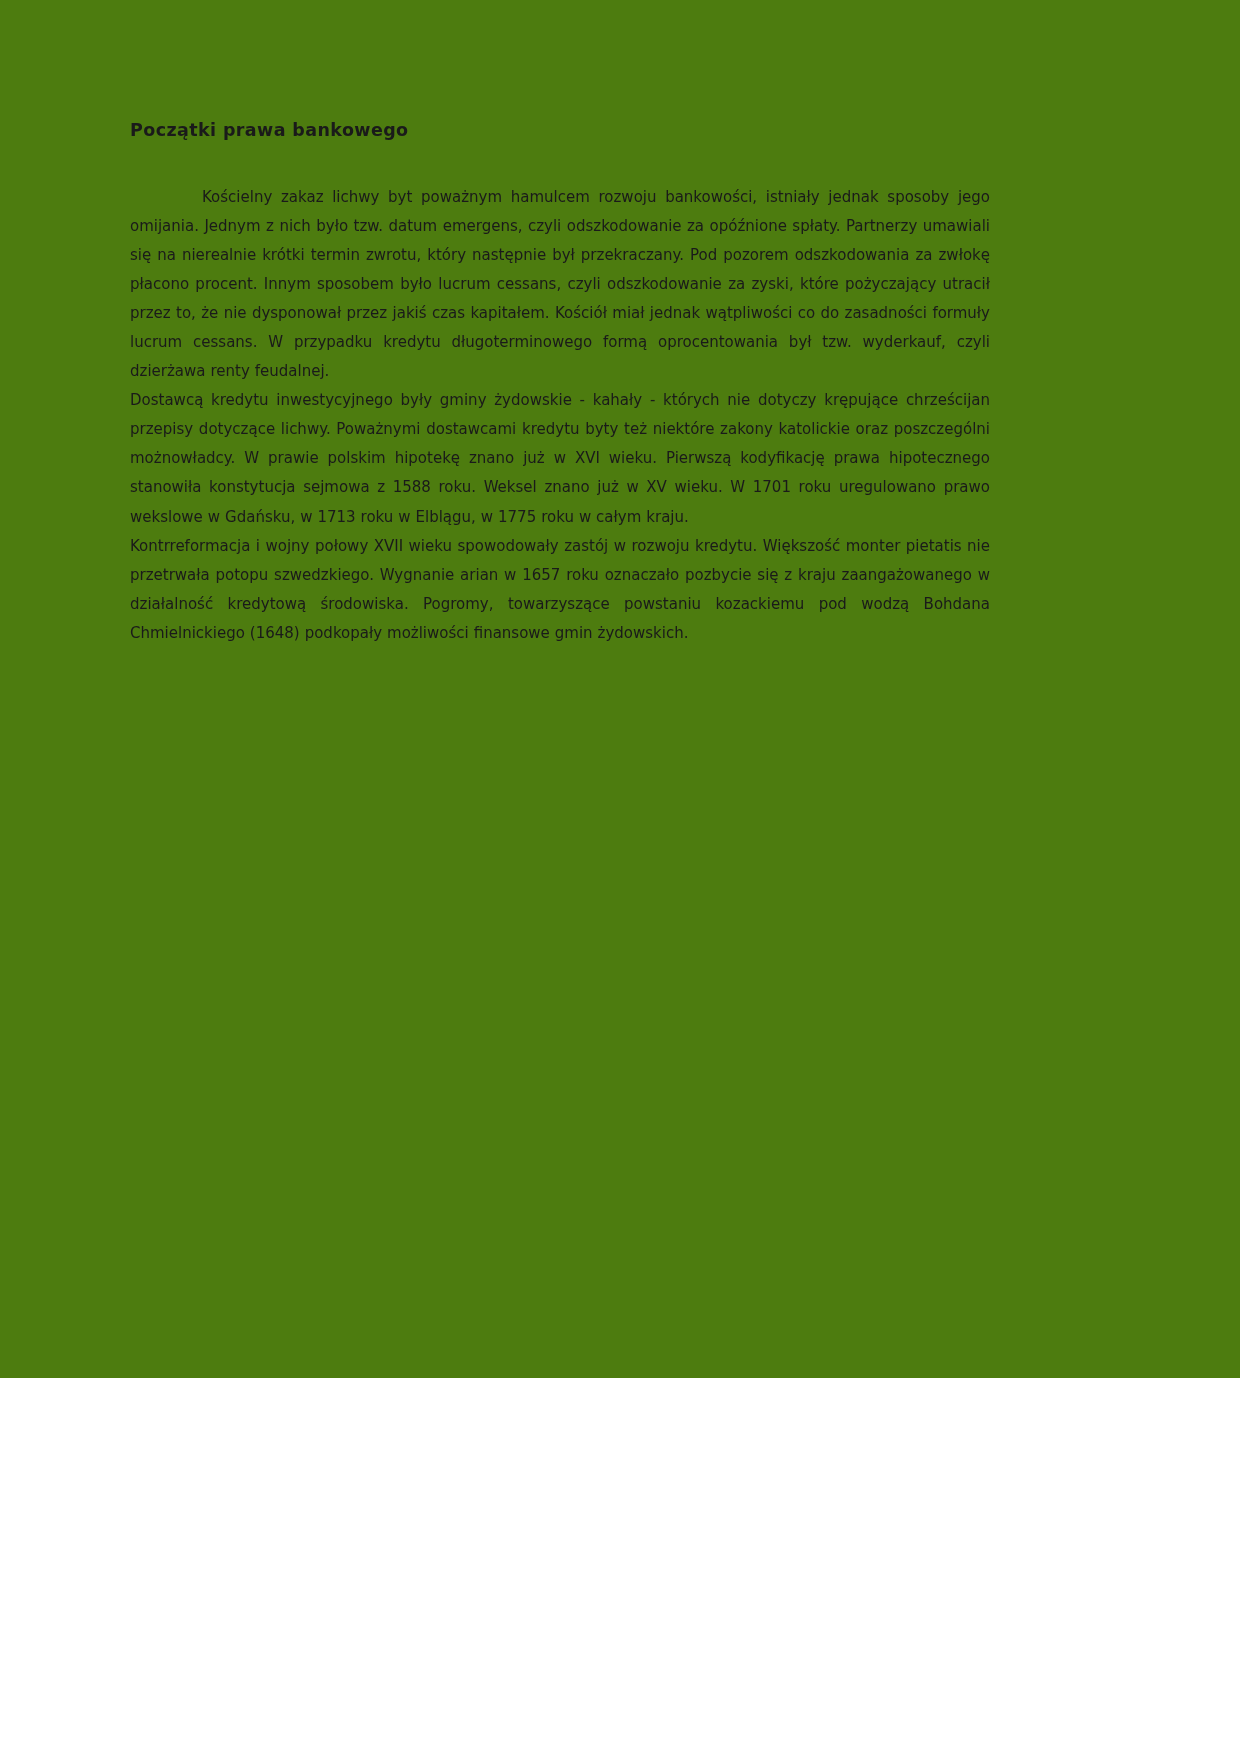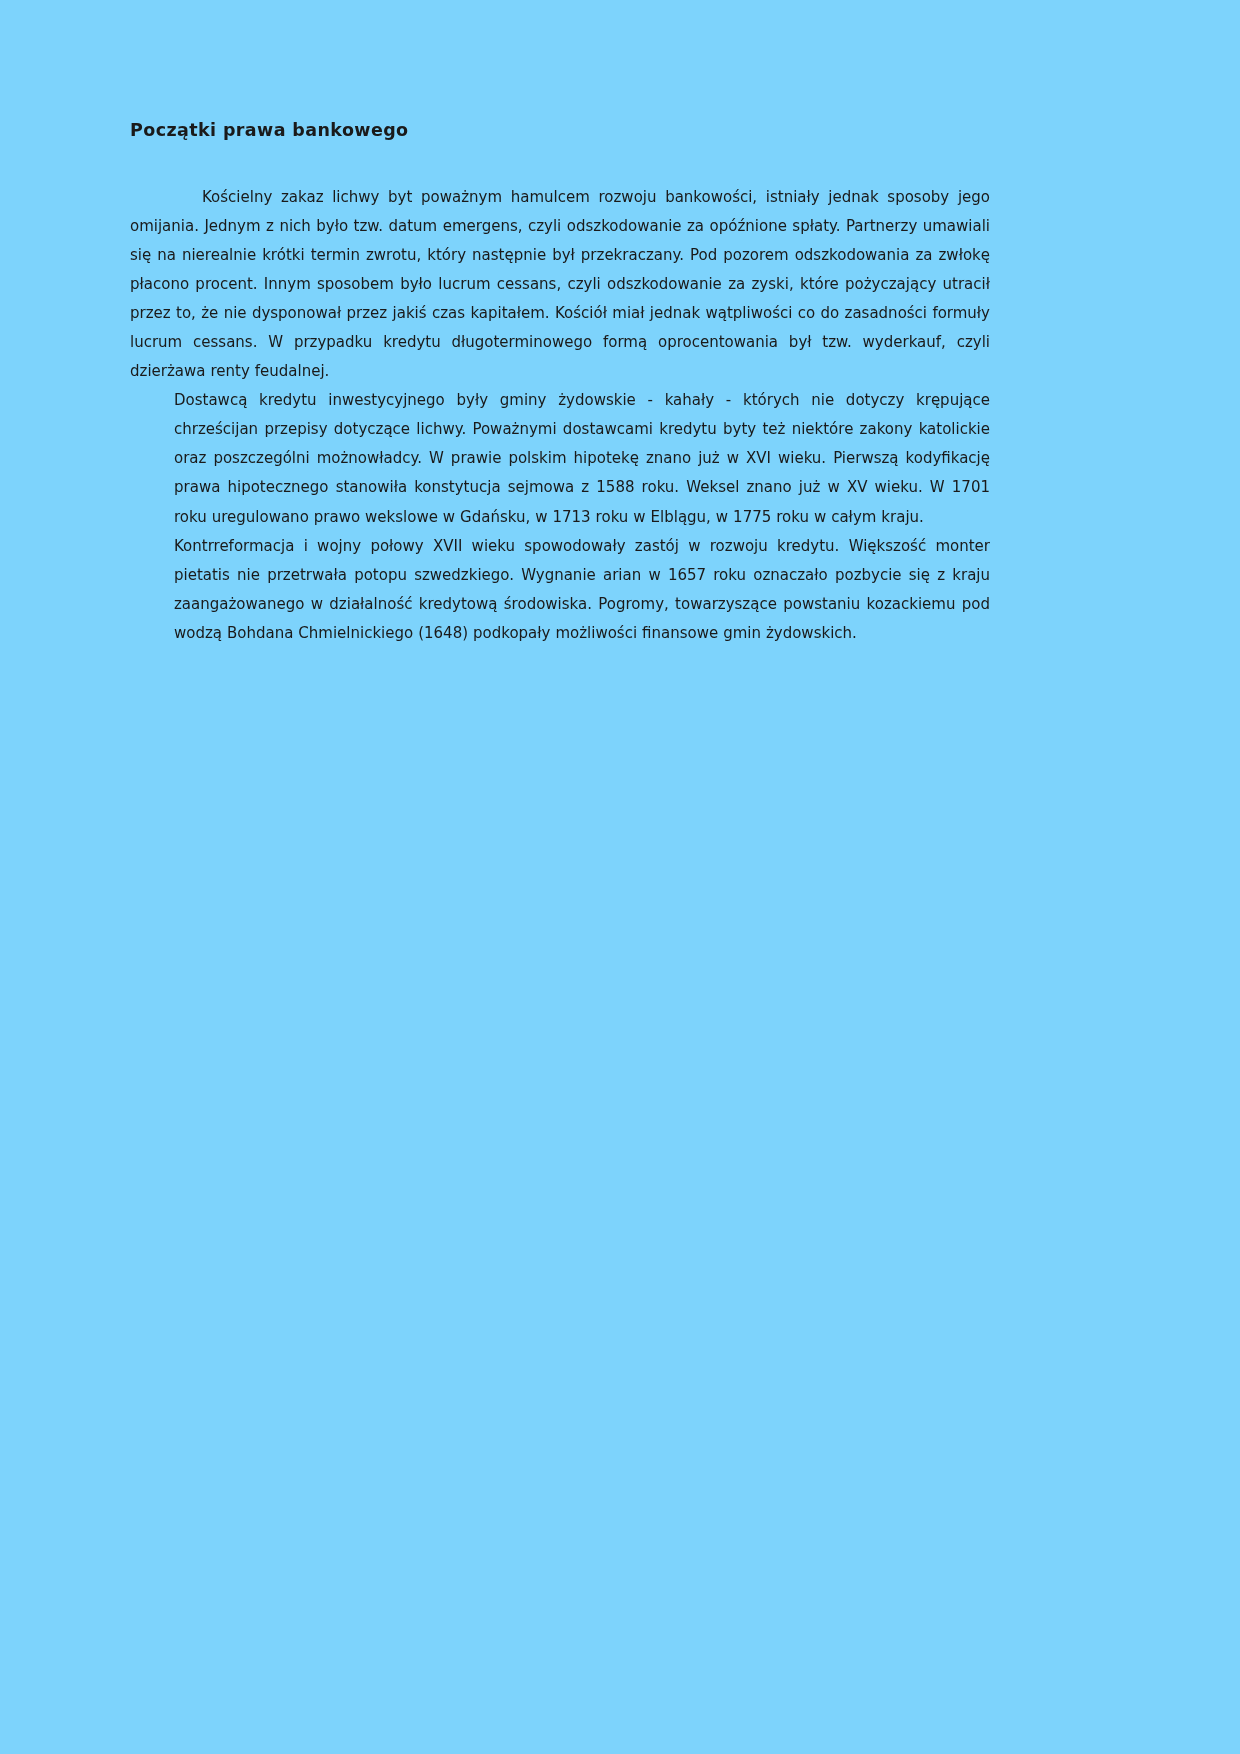--- a/index.html
+++ b/index.html
@@ -3,22 +3,22 @@
 <meta charset="utf-8">
 <style>
   html, body {
     margin: 0;
     padding: 0;
     background: #ffffff;
   }
   .page {
     position: relative;
     width: 1240px;
-    height: 1754px;
-    background: #7dd3fc;
+    height: 1378px;
+    background: #4d7c0f;
     box-sizing: border-box;
     font-family: "DejaVu Sans", sans-serif;
     color: #1a1a1a;
   }
   .content {
     position: absolute;
     left: 130px;
     top: 118px;
     width: 860px;
   }
@@ -34,21 +34,20 @@
     line-height: 1.94;
     text-align: justify;
     margin: 0;
     word-spacing: 0.2px;
   }
   .para.first {
     text-indent: 72px;
   }
   .para + .para {
     margin-top: 0;
-    margin-left: 44px;
   }
 </style>
 </head>
 <body>
 
 <div class="page">
   <div class="content">
     <h1 class="doc-title">Początki prawa bankowego</h1>
     <p class="para first">Kościelny zakaz lichwy byt poważnym hamulcem rozwoju bankowości, istniały jednak sposoby jego omijania. Jednym z nich było tzw. datum  emergens, czyli odszkodowanie za opóźnione spłaty. Partnerzy umawiali się na nierealnie krótki termin zwrotu, który następnie był przekraczany. Pod pozorem odszkodowania za zwłokę płacono procent. Innym sposobem było lucrum cessans, czyli odszkodowanie za zyski, które pożyczający utracił przez to, że nie dysponował przez jakiś czas kapitałem. Kościół miał jednak wątpliwości co do zasadności formuły lucrum cessans. W przypadku kredytu długoterminowego formą oprocentowania był tzw. wyderkauf, czyli dzierżawa renty feudalnej.</p>
     <p class="para">Dostawcą kredytu inwestycyjnego były gminy żydowskie - kahały - których nie dotyczy krępujące chrześcijan przepisy dotyczące lichwy. Poważnymi dostawcami kredytu byty też niektóre zakony katolickie oraz poszczególni możnowładcy. W prawie polskim hipotekę znano już w XVI wieku. Pierwszą kodyfikację prawa hipotecznego stanowiła konstytucja sejmowa z 1588 roku. Weksel znano już w XV wieku. W 1701 roku uregulowano prawo wekslowe w Gdańsku, w 1713 roku w Elblągu, w 1775 roku w całym kraju.</p>

